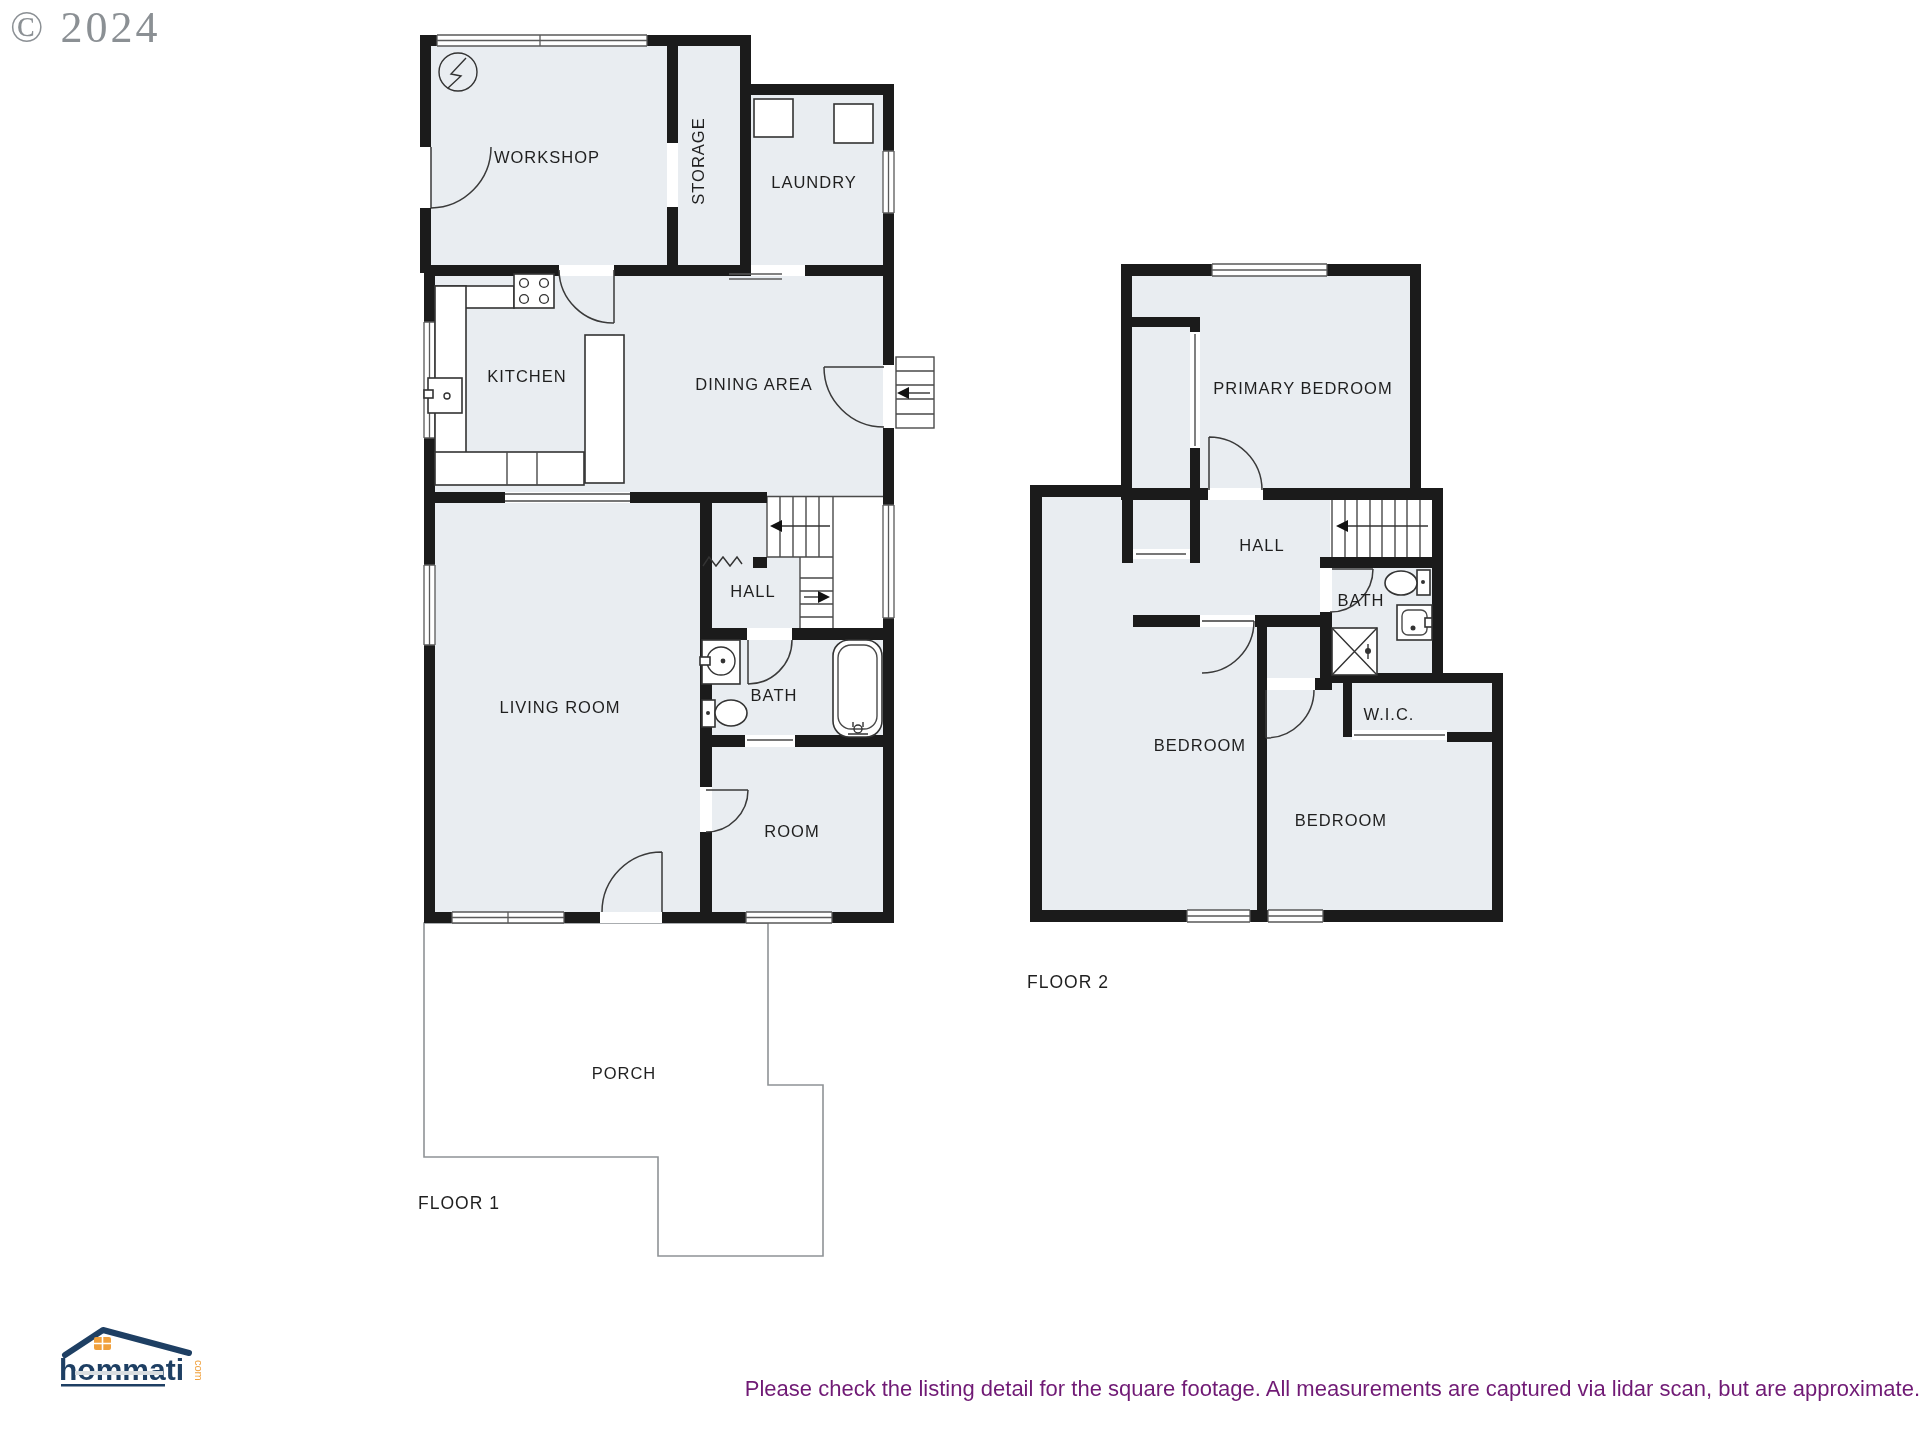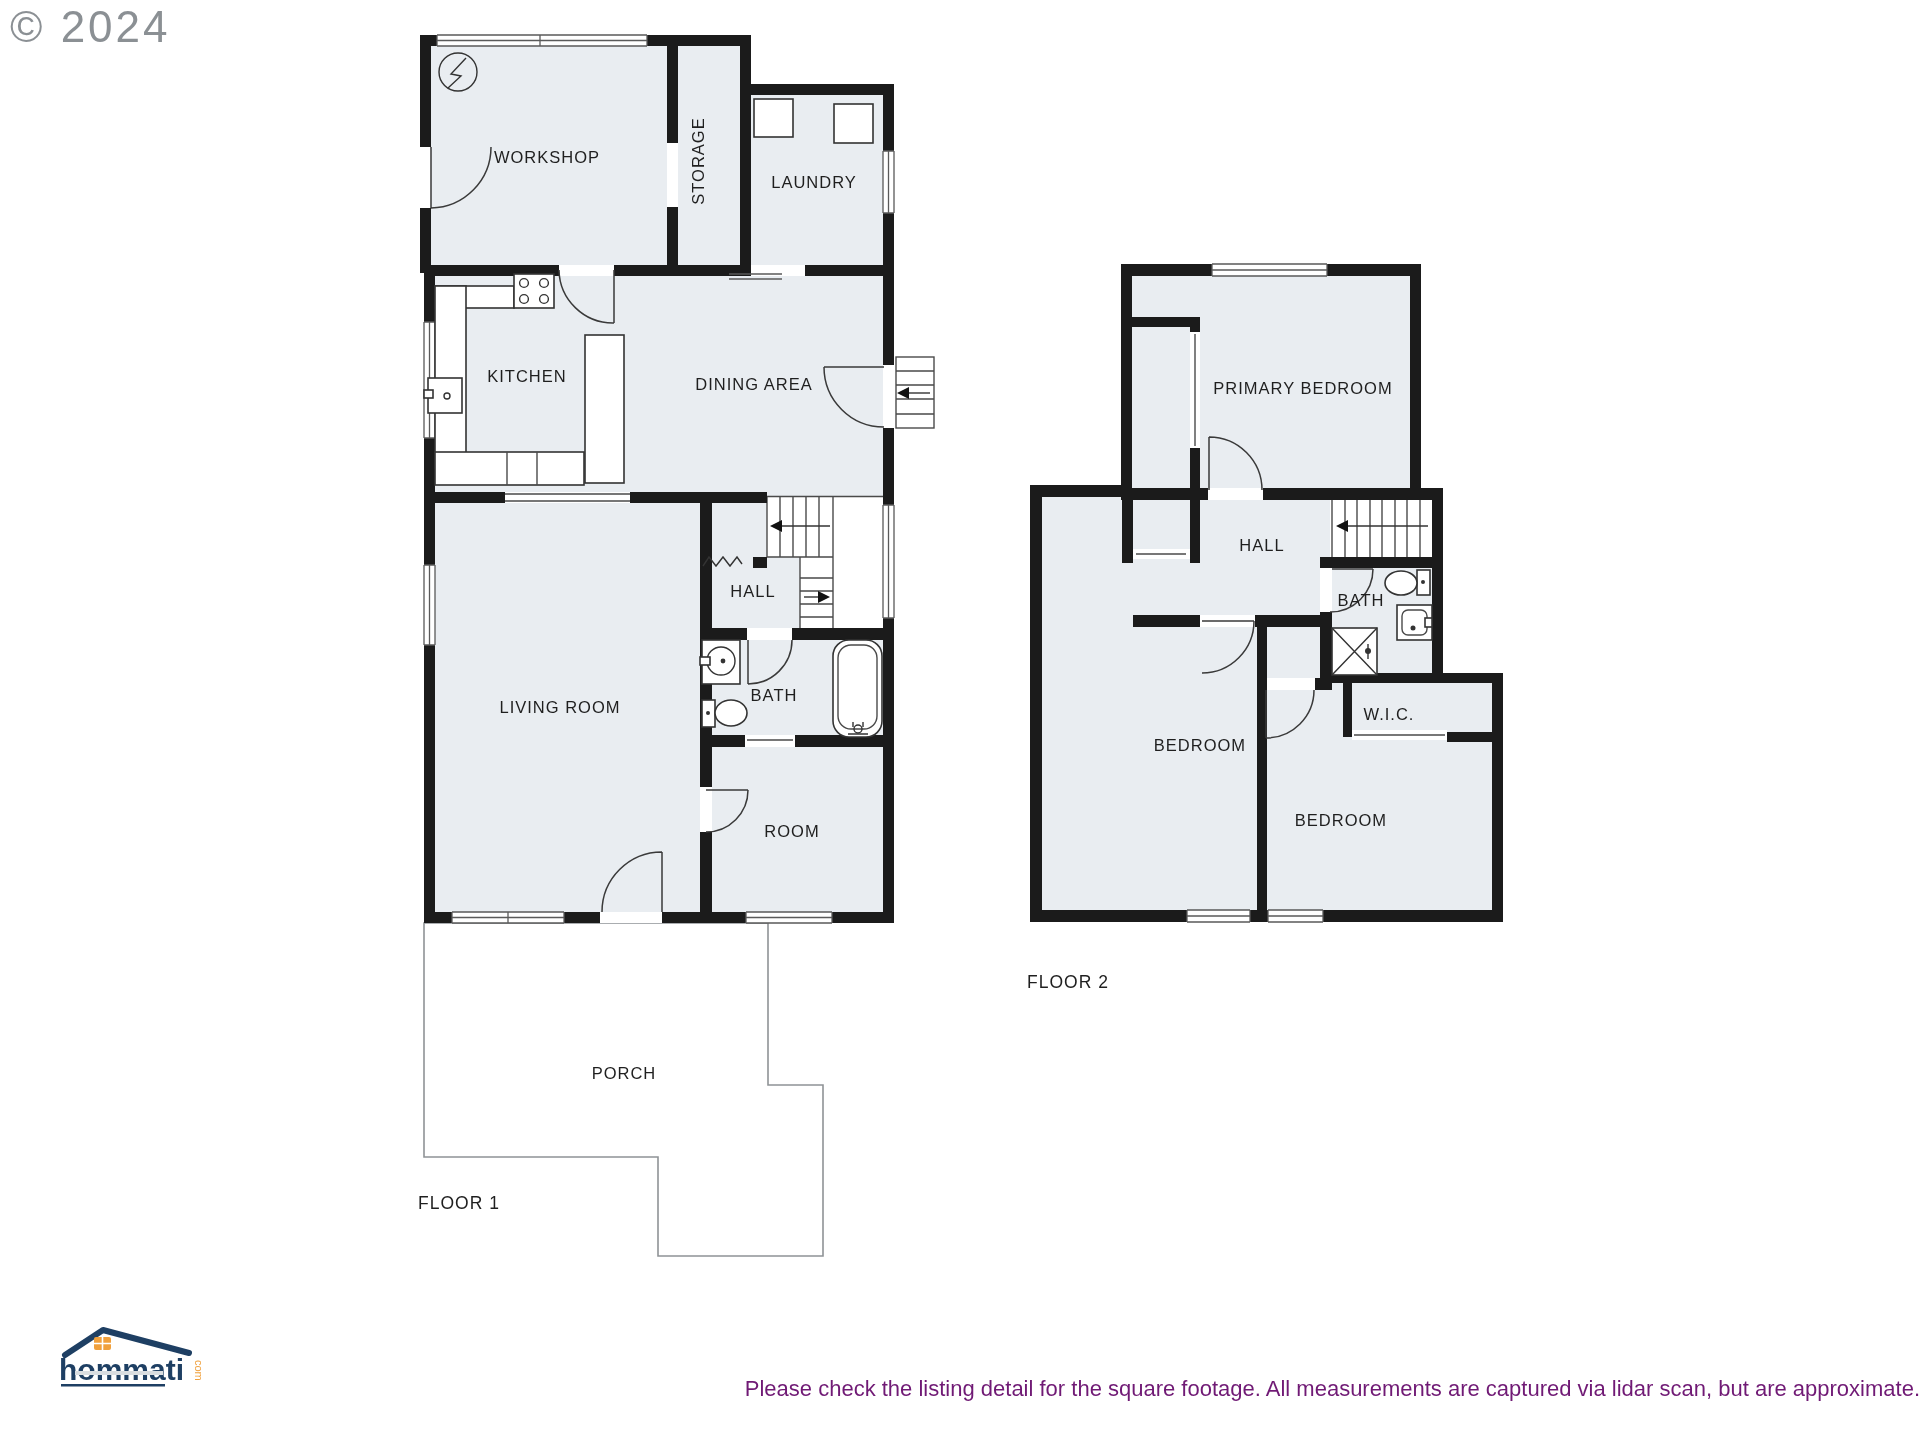--- a/index.html
+++ b/index.html
@@ -1,18 +1,18 @@
 <!DOCTYPE html>
 <html><head>
 <meta charset="utf-8">
 <style>
   html,body{margin:0;padding:0;background:#ffffff;}
   #canvas{position:relative;width:1920px;height:1440px;background:#ffffff;overflow:hidden;
           font-family:"Liberation Sans", sans-serif;}
-  #copyright{position:absolute;left:10px;top:2px;font-family:Liberation Sans, sans-serif;
+  #copyright{position:absolute;left:10px;top:2px;font-family:Liberation Serif, serif;
              font-size:44px;color:#82878c;letter-spacing:3px;opacity:.92;}
   #plan{position:absolute;left:0;top:0;}
   #logo{position:absolute;left:55px;top:1322px;}
   #logo-tagline{position:absolute;left:75px;top:1371px;width:88px;height:4px;background:#d9dde0;}
   #disclaimer{position:absolute;left:0;top:1376px;width:1920px;text-align:right;
               font-size:22px;color:#701a75;}
   text.rm{font-family:"Liberation Sans", sans-serif;font-size:16.5px;letter-spacing:1px;fill:#1f1f1f;}
   text.fl{font-family:"Liberation Sans", sans-serif;font-size:17.5px;letter-spacing:1px;fill:#1f1f1f;}
   .wall{fill:#1b1b1b;}
   .roomfill{fill:#e9edf1;}

